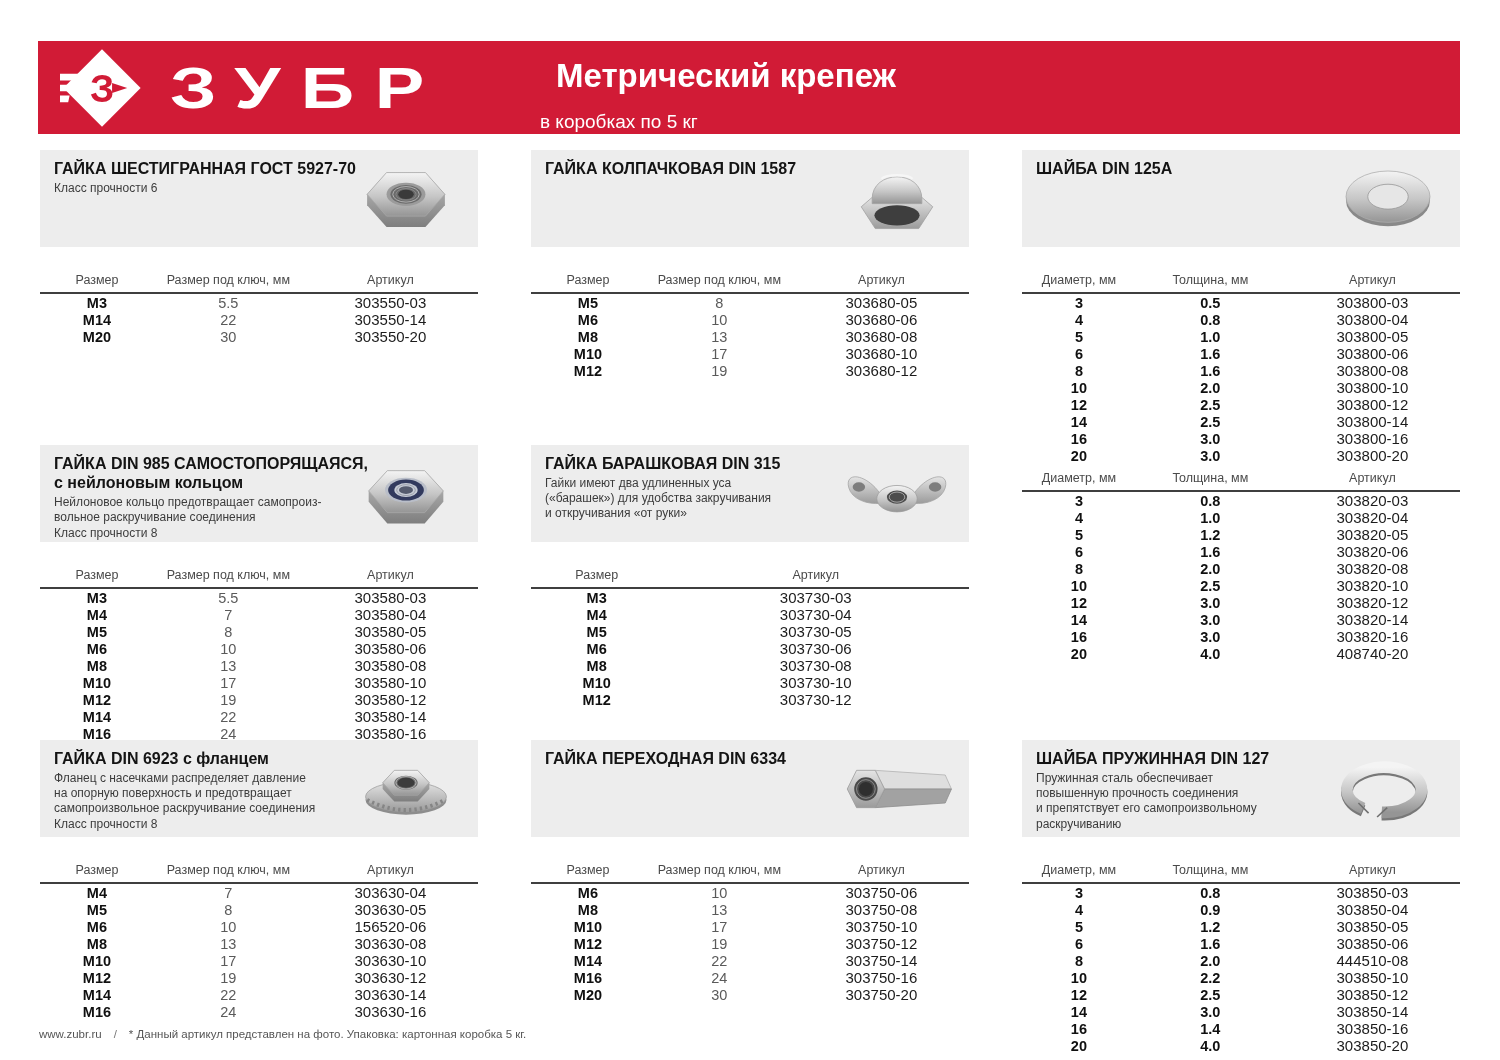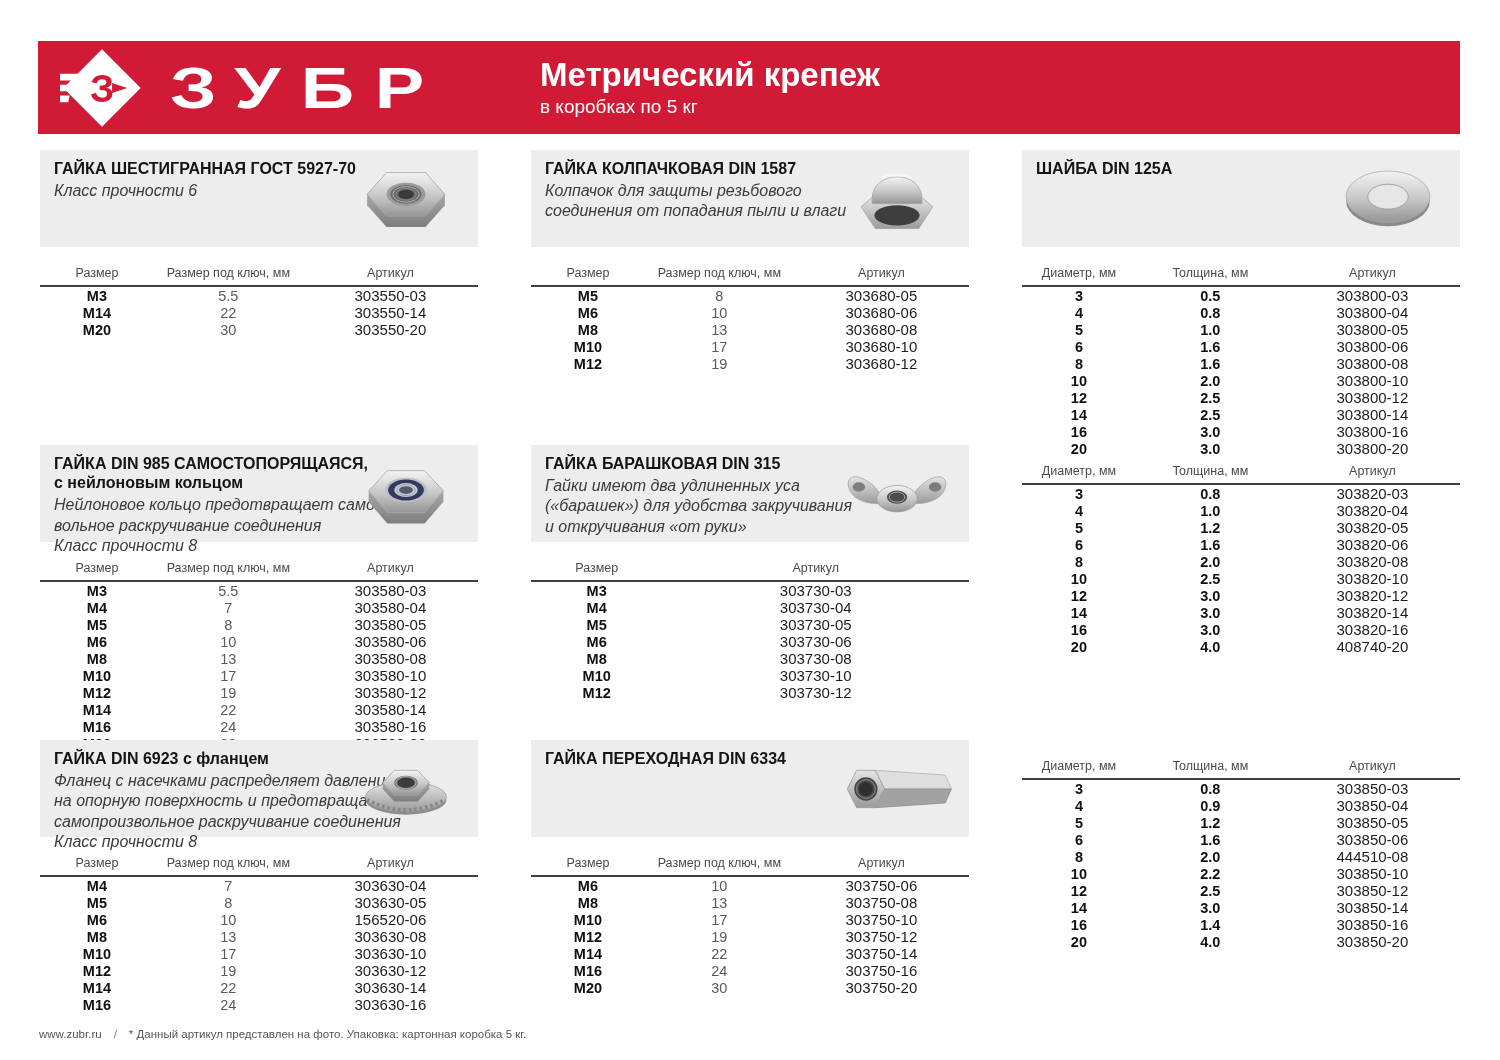--- a/index.html
+++ b/index.html
@@ -4,36 +4,36 @@
 <style>
   html,body{margin:0;padding:0;background:#fff;}
   body{width:1500px;height:1060px;position:relative;font-family:"Liberation Sans",sans-serif;overflow:hidden;}
 
   
   .banner{position:absolute;left:38px;top:41px;width:1422px;height:93px;background:#d11b36;display:flex;align-items:center;}
   .logo{display:flex;align-items:center;margin-left:22px;width:452px;}
   .logo-mark{width:84px;height:84px;flex:0 0 auto;}
   .logo-text{color:#fff;font-weight:bold;font-size:58px;letter-spacing:16px;transform:scaleX(1.28);transform-origin:left center;margin-left:26px;line-height:1;}
   .banner-title{color:#fff;margin-left:28px;}
-  .banner-title h1{margin:0;font-size:33px;line-height:1.1;font-weight:bold;}
+  .banner-title h1{margin:16px;font-size:33px;line-height:1.1;font-weight:bold;}
   .banner-sub{font-size:19px;margin-top:3px;}
 
   
   .grid{position:absolute;left:40px;top:150px;width:1420px;display:grid;
         grid-template-columns:repeat(3,438px);column-gap:53px;grid-template-rows:295px 295px auto;align-items:start;}
 
   .product{width:438px;}
   .product-head{position:relative;background:#ededed;height:97px;box-sizing:border-box;padding:9px 140px 0 14px;}
   .product-title{margin:0;font-size:16px;font-weight:bold;color:#141414;line-height:1.2;white-space:pre;}
-  .product-desc{margin:3px 0 0;font-size:16px;color:#3c3c3c;line-height:1.26;white-space:pre;font-style:italic;}
+  .product-desc{margin:3px 0 0;font-size:12px;color:#3c3c3c;line-height:1.26;white-space:pre;}
   .product-photo{position:absolute;right:2px;top:2px;width:140px;height:94px;}
   .product-photo svg{width:100%;height:100%;}
 
   
-  table.spec{width:100%;border-collapse:collapse;table-layout:fixed;margin-top:14px;}
+  table.spec{width:100%;border-collapse:collapse;table-layout:fixed;margin-top:21px;}
   table.spec thead th{font-size:12.5px;font-weight:normal;color:#4a4a4a;padding:5px 0 5px;border-bottom:2px solid #3f3f3f;text-align:center;}
   table.spec td{text-align:center;font-size:14.5px;padding:0;height:17px;color:#5a5a5a;}
   table.spec td:last-child{color:#1c1c1c;font-size:15px;}
   table.spec td.b{font-weight:bold;color:#101010;}
   table.cols-3 th:nth-child(1),table.cols-3 td:nth-child(1){width:26%;}
   table.cols-3 th:nth-child(2),table.cols-3 td:nth-child(2){width:34%;}
   table.cols-3 th:nth-child(3),table.cols-3 td:nth-child(3){width:40%;}
   table.cols-2 th:nth-child(1),table.cols-2 td:nth-child(1){width:30%;}
   table.cols-2 th:nth-child(2),table.cols-2 td:nth-child(2){width:70%;}
 
@@ -127,22 +127,20 @@
               <td>30</td>
               <td>303550-20</td>
             </tr>
           </tbody>
     </table>
   </section>
 
   <section class="product">
     <div class="product-head">
       <h2 class="product-title">ГАЙКА КОЛПАЧКОВАЯ DIN 1587</h2>
-      <p class="product-desc">Колпачок для защиты резьбового
-соединения от попадания пыли и влаги</p>
       <div class="product-photo"><svg viewBox="0 0 180 100">
               <polygon points="44,60 58,48 122,48 136,60 118,88 62,88" fill="url(#gmV2)" stroke="#a0a0a0"></polygon>
               <path d="M58,56 L58,50 C58,12 122,12 122,50 L122,56 Z" fill="url(#gmV)" stroke="#a5a5a5"></path>
               <ellipse cx="90" cy="71" rx="29" ry="13" fill="#3e3e3e"></ellipse>
               <path d="M70,24 C76,18 104,18 110,24" fill="none" stroke="#f6f6f6" stroke-width="3"></path>
             </svg></div>
     </div>
     <table class="spec cols-3">
       <thead>
             <tr>
@@ -579,20 +577,34 @@
             <tr>
               <td class="b">М20</td>
               <td>30</td>
               <td>303750-20</td>
             </tr>
           </tbody>
     </table>
   </section>
 
   <section class="product">
+    <div class="product-head">
+      <h2 class="product-title">ШАЙБА ПРУЖИННАЯ DIN 127</h2>
+      <p class="product-desc">Пружинная сталь обеспечивает
+повышенную прочность соединения
+и препятствует его самопроизвольному
+раскручиванию</p>
+      <div class="product-photo"><svg viewBox="0 0 180 100">
+              <path d="M58,78 A48,29 0 1 1 82,83" fill="none" stroke="#787878" stroke-width="15"></path>
+              <path d="M58,75 A48,29 0 1 1 82,80" fill="none" stroke="url(#gmV)" stroke-width="15"></path>
+              <path d="M58,75 A48,29 0 1 1 82,80" fill="none" stroke="#9d9d9d" stroke-width="15" stroke-opacity="0"></path>
+              <line x1="52" y1="68" x2="65" y2="81" stroke="#6f6f6f" stroke-width="2"></line>
+              <line x1="76" y1="86" x2="89" y2="74" stroke="#6f6f6f" stroke-width="2"></line>
+            </svg></div>
+    </div>
     <table class="spec cols-3">
       <thead>
             <tr>
               <th>Диаметр, мм</th>
               <th>Толщина, мм</th>
               <th>Артикул</th>
             </tr>
           </thead>
       <tbody>
             <tr>

